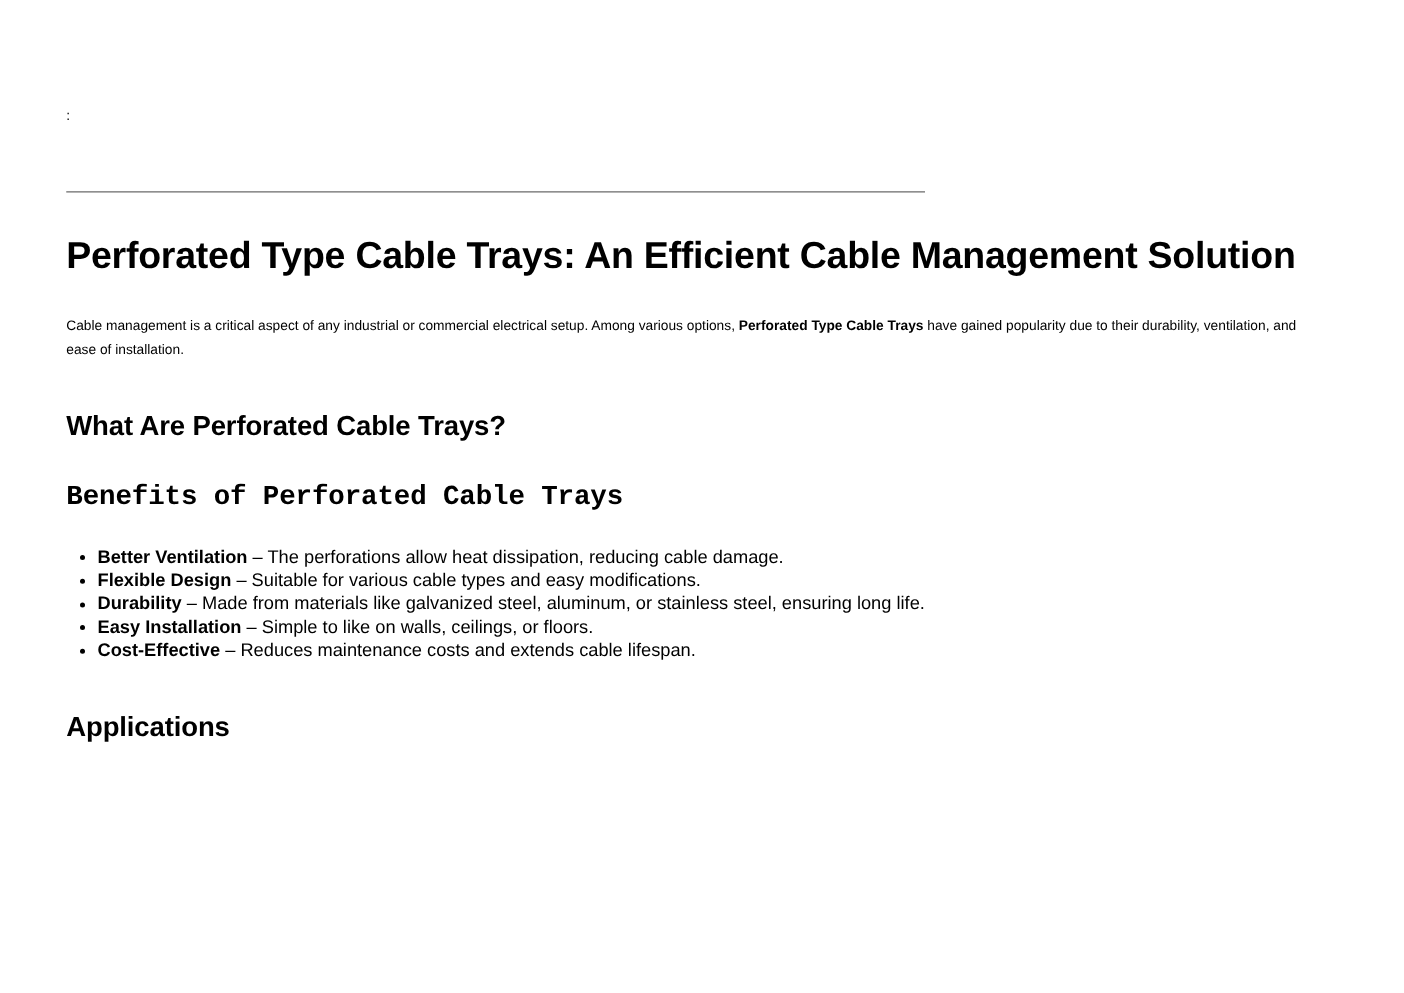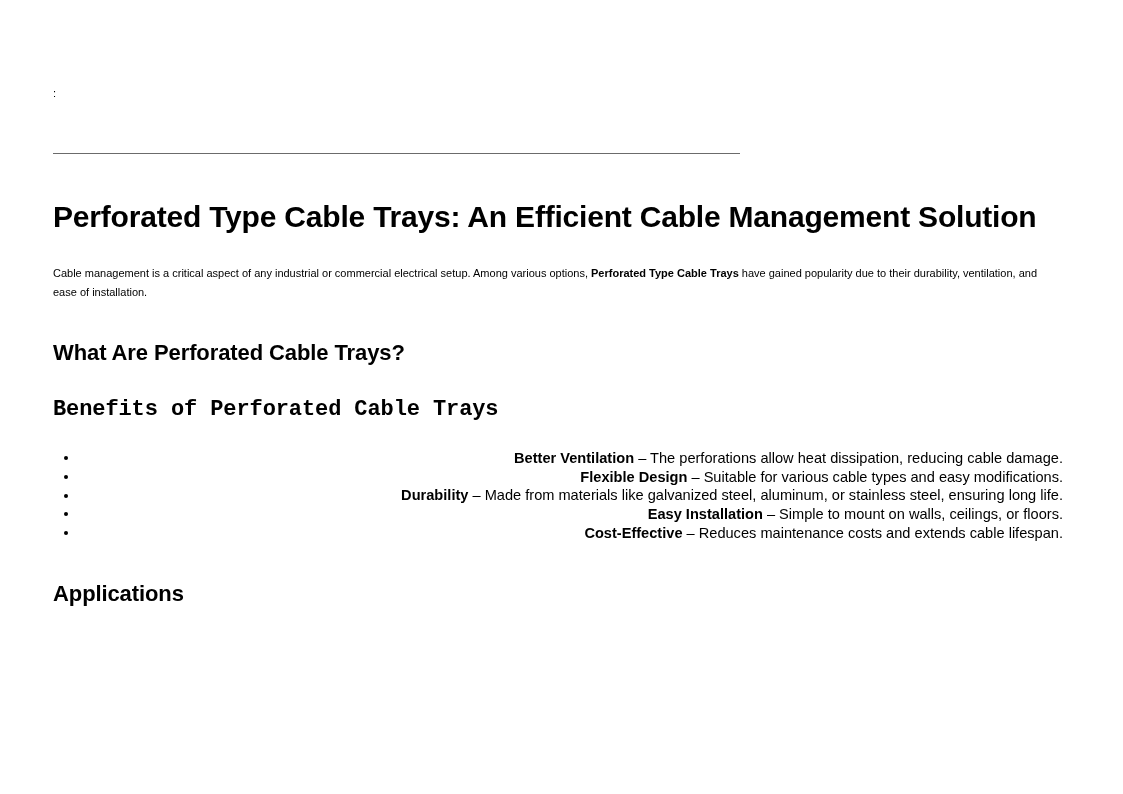--- a/index.html
+++ b/index.html
@@ -43,21 +43,21 @@
     width: 687px;
     height: 0;
     border: 0;
     border-top: 1px solid #6b6b6b;
     margin: 0;
   }
 
   .content {
     position: absolute;
     left: 53px;
-    top: 198px;
+    top: 186px;
     width: 1010px;
   }
 
   h1.doc-title {
     font-size: 30px;
     line-height: 38px;
     font-weight: 700;
     letter-spacing: -0.2px;
     margin: 0 0 28px 0;
     color: #000000;
@@ -87,21 +87,20 @@
 
   p.body-text strong,
   li strong {
     font-weight: 700;
   }
 
   ul.benefit-list {
     list-style: none;
     margin: 0 0 36px 0;
     padding: 0;
-    text-align: right;
   }
 
   ul.benefit-list li {
     position: relative;
     font-size: 14.6px;
     line-height: 18.7px;
     padding-left: 25px;
     margin: 0;
     color: #000000;
   }
@@ -140,21 +139,21 @@
       <li>
         <span class="bullet-dot"></span><strong>Better Ventilation</strong><span> – </span><span>The perforations allow heat dissipation, reducing cable damage.</span>
       </li>
       <li>
         <span class="bullet-dot"></span><strong>Flexible Design</strong><span> – </span><span>Suitable for various cable types and easy modifications.</span>
       </li>
       <li>
         <span class="bullet-dot"></span><strong>Durability</strong><span> – </span><span>Made from materials like galvanized steel, aluminum, or stainless steel, ensuring long life.</span>
       </li>
       <li>
-        <span class="bullet-dot"></span><strong>Easy Installation</strong><span> – </span><span>Simple to mount on walls, ceilings, or floors.</span>
+        <span class="bullet-dot"></span><strong>Easy Installation</strong><span> – </span><span>Simple to like on walls, ceilings, or floors.</span>
       </li>
       <li>
         <span class="bullet-dot"></span><strong>Cost-Effective</strong><span> – </span><span>Reduces maintenance costs and extends cable lifespan.</span>
       </li>
     </ul>
 
     <h2 class="section-heading">Applications</h2>
 
   </div>
 </div>

